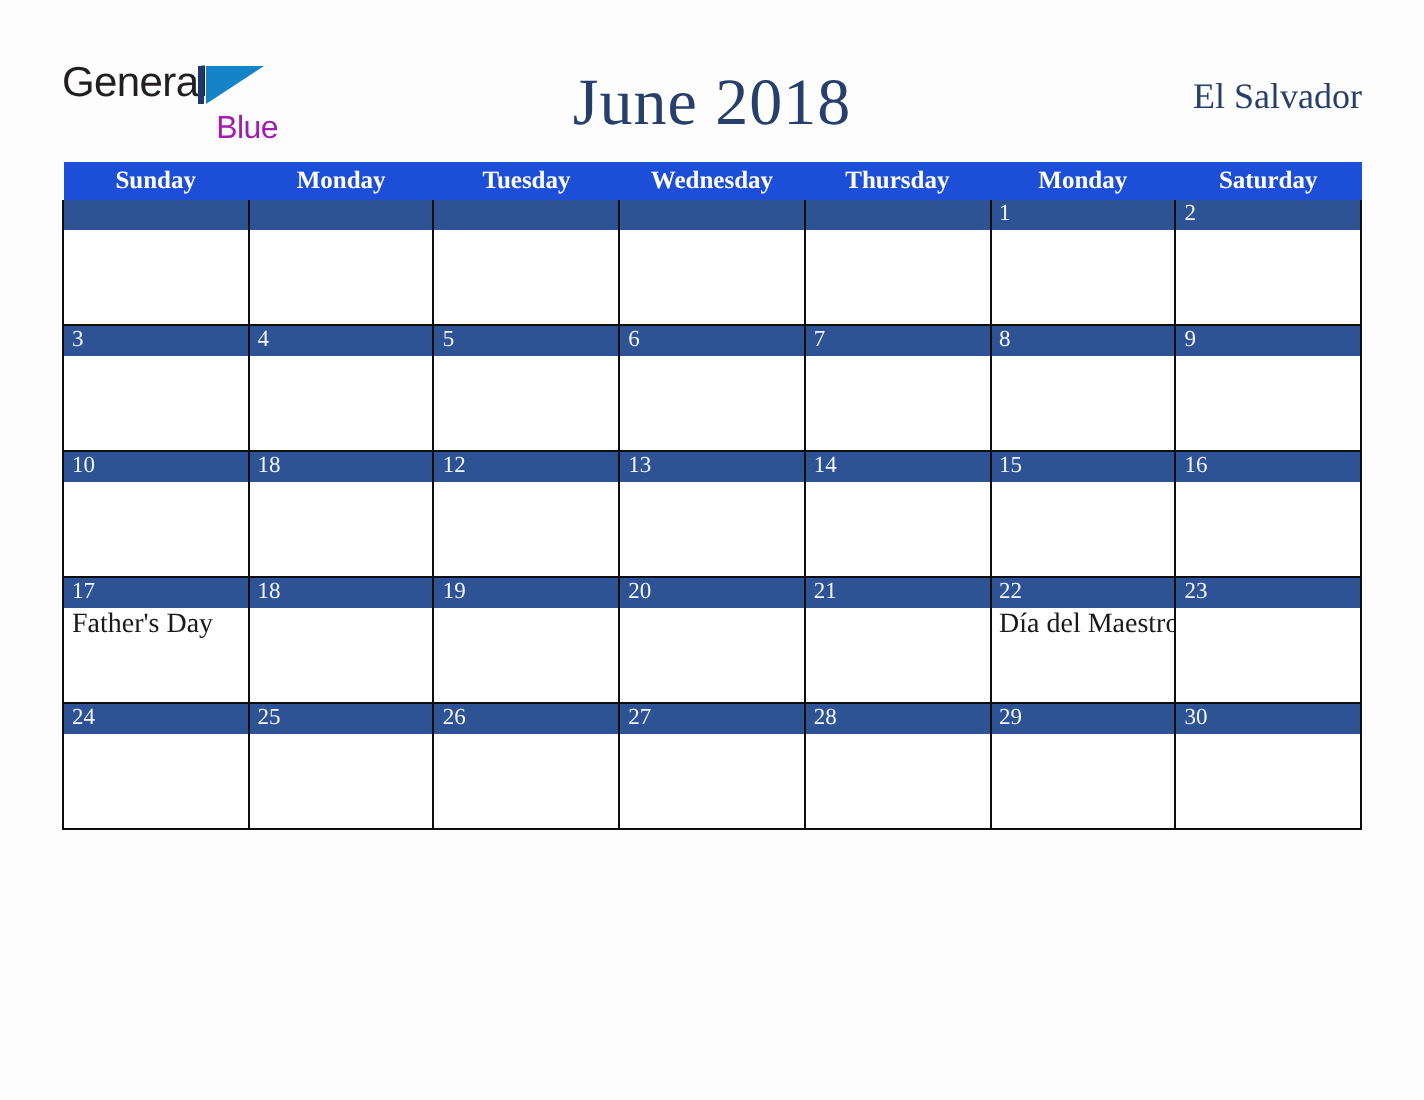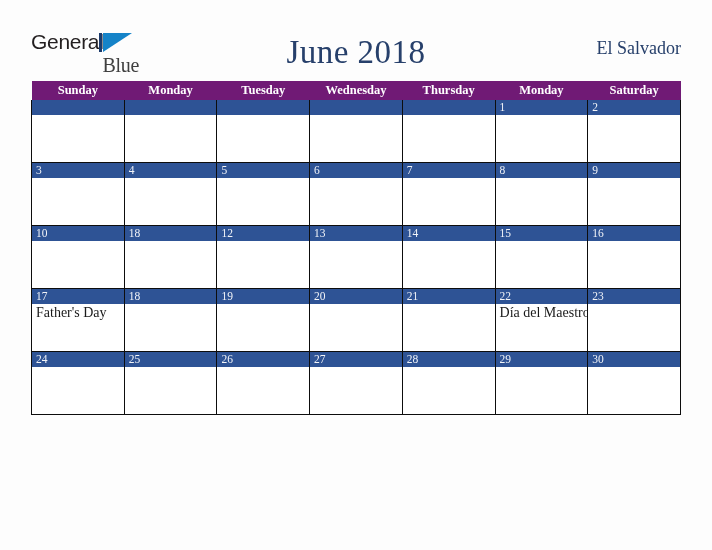--- a/index.html
+++ b/index.html
@@ -72,23 +72,23 @@
     border-top: 19px solid #1583c8;
     border-right: 29px solid transparent;
   }
   .logo-row2 {
     height: 22px;
     line-height: 22px;
     text-align: right;
     padding-right: 2px;
   }
   .logo-blue {
-    font-family: Liberation Serif, serif;
-    font-size: 20px;
-    color: #404040;
+    font-family: Liberation Sans, sans-serif;
+    font-size: 16px;
+    color: #a21caf;
     letter-spacing: -0.3px;
   }
 
   .cal-title {
     position: absolute;
     left: 0;
     right: 0;
     top: 2px;
     text-align: center;
     font-size: 33px;
@@ -109,21 +109,21 @@
   
   .calendar {
     position: absolute;
     left: 31px;
     top: 81px;
     width: 650px;
     border-collapse: collapse;
     table-layout: fixed;
   }
   .calendar th {
-    background: #701a75;
+    background: #1d4ed8;
     color: #ffffff;
     font-size: 12.5px;
     font-weight: bold;
     height: 19px;
     padding: 0;
     text-align: center;
     border: none;
     font-family: "Liberation Serif", serif;
   }
   .calendar td {

